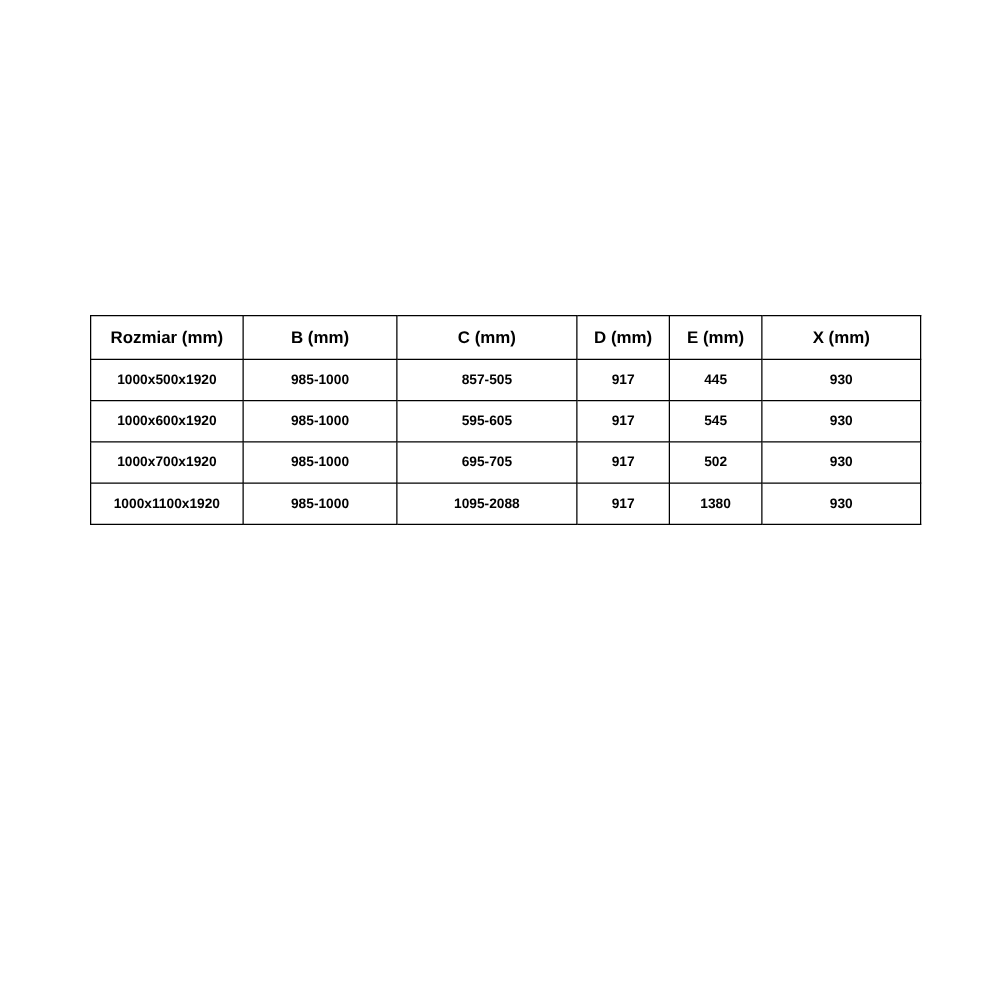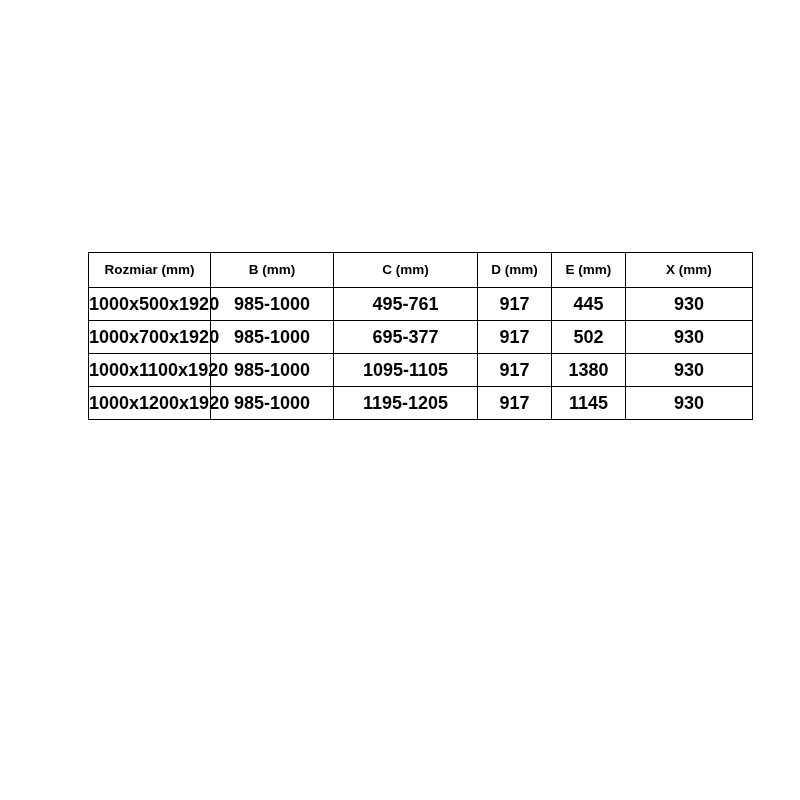--- a/index.html
+++ b/index.html
@@ -12,37 +12,37 @@
   }
   .page {
     position: relative;
     width: 800px;
     height: 800px;
     background: #ffffff;
     overflow: hidden;
   }
   .table-wrap {
     position: absolute;
-    left: 88px;
+    left: 72px;
     top: 252px;
     width: 664px;
   }
   table.spec {
     border-collapse: collapse;
     width: 664px;
     table-layout: fixed;
   }
   table.spec th,
   table.spec td {
     border: 1px solid #000000;
     text-align: center;
     vertical-align: middle;
     color: #000000;
     font-weight: bold;
-    font-size: 18px;
+    font-size: 11px;
     padding: 0;
     height: 32px;
     line-height: 32px;
     white-space: nowrap;
   }
   table.spec thead th {
     height: 34px;
     line-height: 34px;
     font-size: 13.5px;
   }
@@ -77,45 +77,45 @@
           <th>C (mm)</th>
           <th>D (mm)</th>
           <th>E (mm)</th>
           <th>X (mm)</th>
         </tr>
       </thead>
       <tbody>
         <tr>
           <td class="size-col">1000x500x1920</td>
           <td>985-1000</td>
-          <td>495-761</td>
+          <td>857-505</td>
           <td>917</td>
           <td>445</td>
           <td>930</td>
         </tr>
         <tr>
+          <td class="size-col">1000x600x1920</td>
+          <td>985-1000</td>
+          <td>595-605</td>
+          <td>917</td>
+          <td>545</td>
+          <td>930</td>
+        </tr>
+        <tr>
           <td class="size-col">1000x700x1920</td>
           <td>985-1000</td>
-          <td>695-377</td>
+          <td>695-705</td>
           <td>917</td>
           <td>502</td>
           <td>930</td>
         </tr>
         <tr>
           <td class="size-col">1000x1100x1920</td>
           <td>985-1000</td>
-          <td>1095-1105</td>
+          <td>1095-2088</td>
           <td>917</td>
           <td>1380</td>
-          <td>930</td>
-        </tr>
-        <tr>
-          <td class="size-col">1000x1200x1920</td>
-          <td>985-1000</td>
-          <td>1195-1205</td>
-          <td>917</td>
-          <td>1145</td>
           <td>930</td>
         </tr>
       </tbody>
     </table>
   </div>
 </div>
 
 </body></html>

